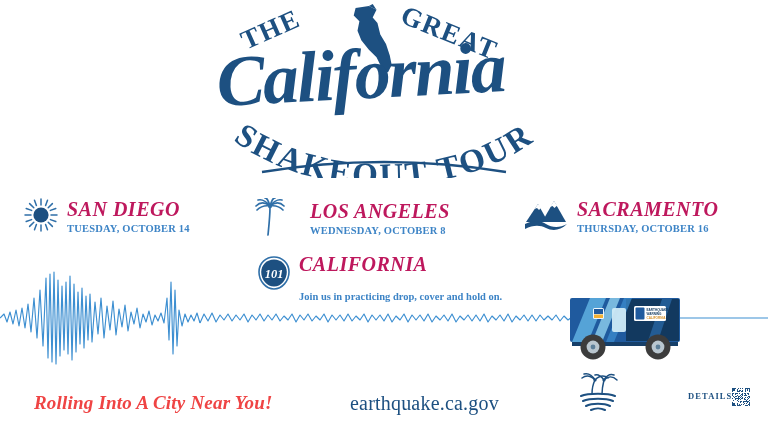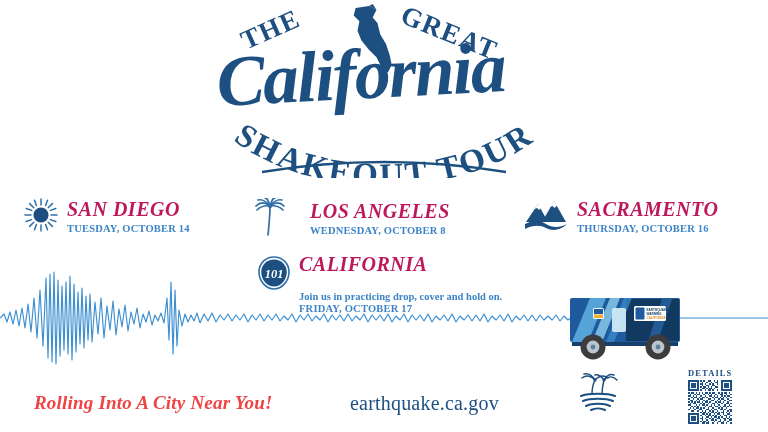--- a/index.html
+++ b/index.html
@@ -56,21 +56,21 @@
 
   
   .truck{position:absolute;left:566px;top:292px;width:118px;height:72px;}
   .truck svg{display:block;}
 
   
   .emblem{position:absolute;left:574px;top:372px;width:48px;height:44px;}
 
   
   .qrbox{position:absolute;left:688px;top:368px;width:62px;height:58px;
-         display:flex;flex-direction:column;align-items:flex-start;}
+         display:flex;align-items:center;}
   .qrbox .dlabel{
     font-family:"Liberation Serif", serif;font-weight:bold;
     font-size:8.5px;color:#1d5081;letter-spacing:1.1px;margin-bottom:2px;
   }
   .qrbox .qr{width:44px;height:44px;display:block;}
 
   
   .tagline{
     position:absolute;left:34px;top:392px;
     font-family:"Liberation Serif", serif;
@@ -192,21 +192,20 @@
         <path d="M16,1 C24,1 31,7 31,16 C31,25 24,33 16,33
                  C8,33 1,25 1,16 C1,7 8,1 16,1 Z" fill="none" stroke="#2f6fa8" stroke-width="1.6"></path>
         <path d="M16,3.4 C23,3.4 28.8,8.7 28.8,16 C28.8,23.6 23,30.6 16,30.6
                  C9,30.6 3.2,23.6 3.2,16 C3.2,8.7 9,3.4 16,3.4 Z" fill="#1d5081"></path>
         <text x="16" y="21.5" text-anchor="middle" fill="#ffffff" font-family="Liberation Serif, serif" font-size="12.5" font-weight="bold" font-style="italic">101</text>
       </svg>
     </span>
     <span class="txt">
       <div class="name">CALIFORNIA</div>
       <div class="sub">Join us in practicing drop, cover and hold on.</div>
-      <div class="date">FRIDAY, OCTOBER 17</div>
     </span>
   </div>
 
   <div class="seis">
     <svg width="768" height="100" viewBox="0 0 768 100" xmlns="http://www.w3.org/2000/svg">
       <g fill="none" stroke="#3d8fd1" stroke-width="1.15" stroke-linejoin="round">
         <path d="M0,50 L4,46 L7,54 L10,44 L13,56 L16,42 L19,58 L22,40
                  L25,60 L28,36 L31,64 L34,30 L37,70 L40,22 L43,78
                  L46,10 L48,90 L50,6 L52,94 L54,4 L56,96 L58,12
                  L60,88 L62,18 L64,82 L66,14 L68,86 L70,8 L72,92

